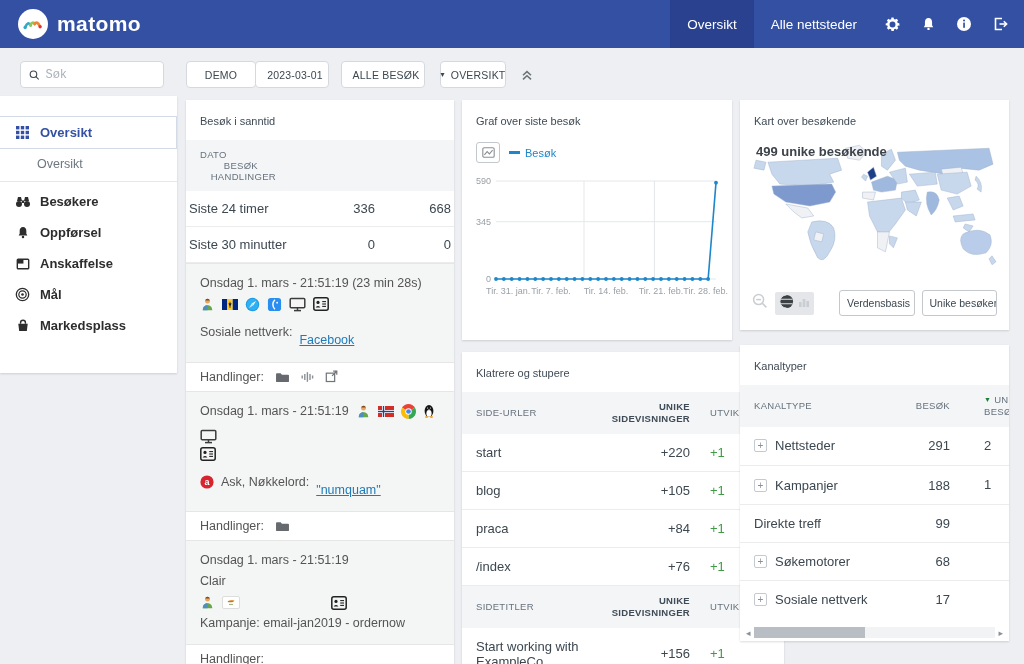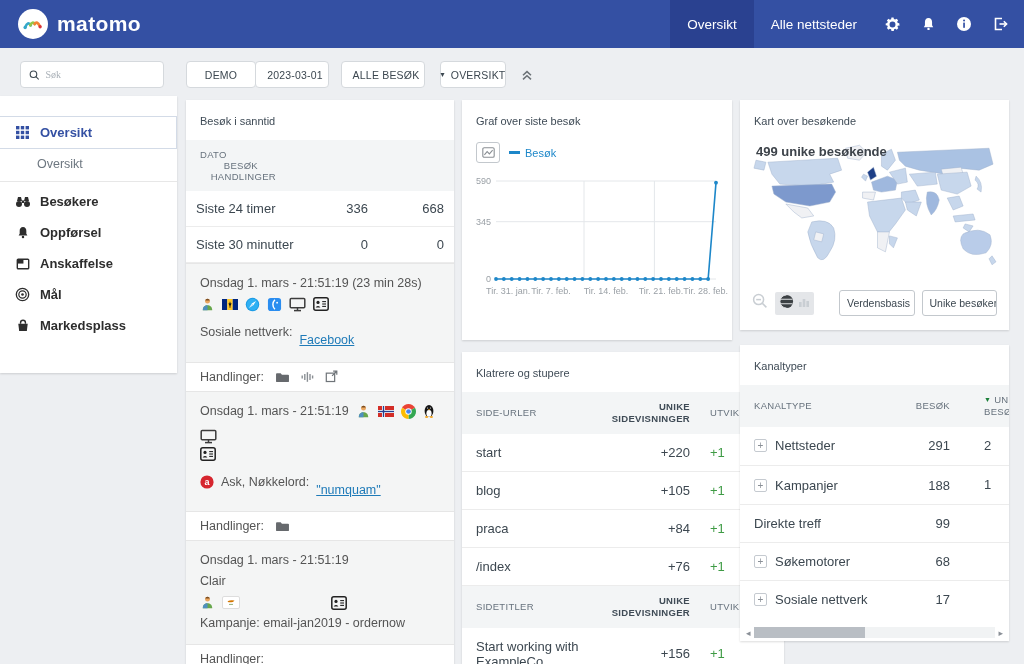--- a/index.html
+++ b/index.html
@@ -19,22 +19,22 @@
   .brand-name { color:#fff; font-size:21px; font-weight:bold; letter-spacing:.4px; }
   .nav-right { margin-left:auto; display:flex; align-items:stretch; height:100%; }
   .nav-tab { display:flex; align-items:center; padding:0 17px; color:#fff; font-size:13.5px; cursor:pointer; }
   .nav-tab.active { background:var(--navbar-active,#2a4190); }
   .nav-ico { width:36px; display:flex; align-items:center; justify-content:center; color:#fff; cursor:pointer; }
   .nav-ico svg { display:block; }
   
   .search-box { position:absolute; left:20px; top:61px; width:144px; height:27px;
     background:#fff; border:1px solid #d5d9dd; border-radius:4px;
     display:flex; align-items:center; padding:0 8px; gap:6px; }
-  .search-box input { border:none; outline:none; width:100%; font-size:10px;
-    font-family:Liberation Serif, serif; color:#555; background:transparent; }
+  .search-box input { border:none; outline:none; width:100%; font-size:12px;
+    font-family:Liberation Mono, monospace; color:#555; background:transparent; }
   .search-box input::placeholder { color:#a9b0b7; }
   .tb-btn { position:absolute; top:61px; height:27px; background:#fff;
     border:1px solid #d5d9dd; border-radius:4px; font-size:10.5px; color:#3c4750;
     display:flex; align-items:center; justify-content:center; gap:6px; cursor:pointer;
     font-weight:400; letter-spacing:.2px; white-space:nowrap; padding:0 10px; }
   #btn-site { left:186px; width:70px; }
   #btn-date { left:255px; width:74px; }
   #btn-segment { left:341px; width:84px; }
   #btn-view { left:440px; width:66px; }
   .caret-down { font-size:8px; color:#3c4750; line-height:1; }
@@ -54,21 +54,21 @@
   #panel-graph    { left:462px; top:100px; width:270px; height:240px; }
   #panel-climb    { left:462px; top:352px; width:322px; height:312px; }
   #panel-map      { left:740px; top:100px; width:269px; height:230px; }
   #panel-channels { left:740px; top:345px; width:269px; height:296px; }
   .panel-title { font-size:11px; color:#3f4b56; padding:15px 14px 13px 14px; }
   
   .rt-head { display:flex; background:#f3f5f6; padding:9px 14px; color:#67727d;
     font-size:9.5px; letter-spacing:.3px;flex-direction:column; }
   .rt-head .c1 { flex:1; } .rt-head .c2 { width:58px; text-align:right; }
   .rt-head .c3 { width:76px; text-align:right; }
-  .rt-row { display:flex; padding:10px 10px; font-size:13px; color:#3c4750;
+  .rt-row { display:flex; padding:10px 3px; font-size:13px; color:#3c4750;
     border-bottom:1px solid #ececec; }
   .rt-row .c1 { flex:1; } .rt-row .c2 { width:58px; text-align:right; }
   .rt-row .c3 { width:76px; text-align:right; }
   .visit-block { background:#f4f5f5; padding:9px 14px 10px 14px; font-size:12.5px;
     color:#545454; border-top:1px solid #e6e6e6; line-height:1.7; }
   .visit-block .vline { display:flex; align-items:center; flex-wrap:wrap; gap:7px; min-height:20px; }
   .actions-row { background:#fff; padding:7px 14px; font-size:12.5px; color:#545454;
     display:flex; align-items:center; gap:11px; border-top:1px solid #e6e6e6; }
   a.vlink { color:var(--link,#1e7ab8); text-decoration:underline; cursor:pointer;margin-top:16px; }
   .ic { display:inline-flex; vertical-align:middle; }

